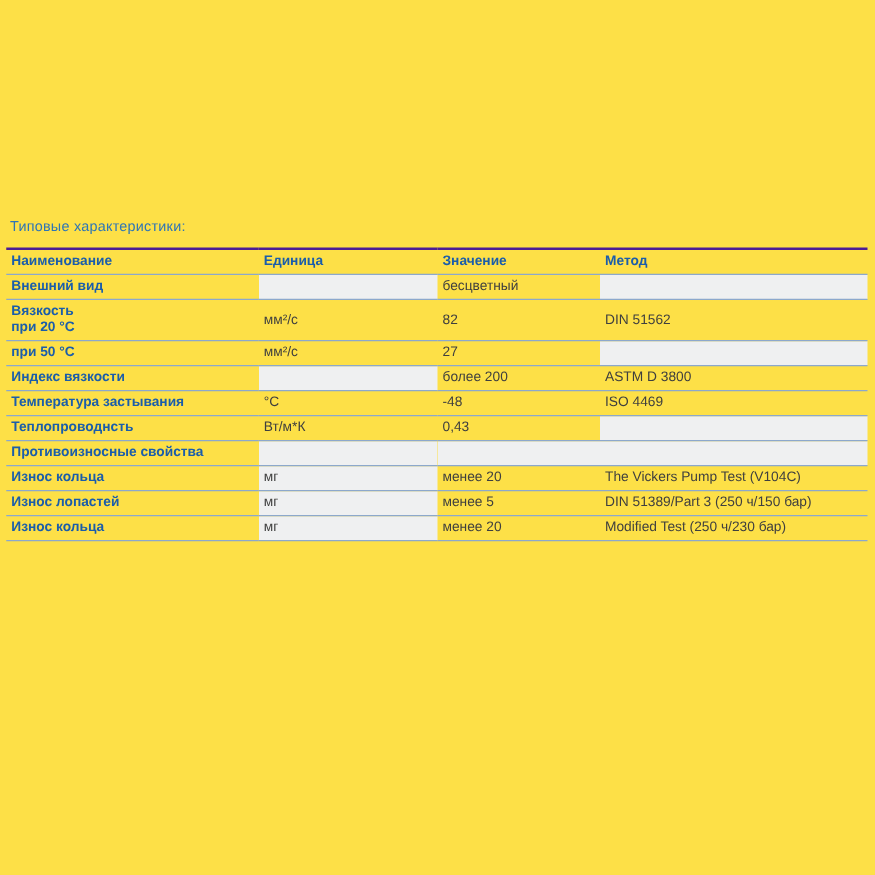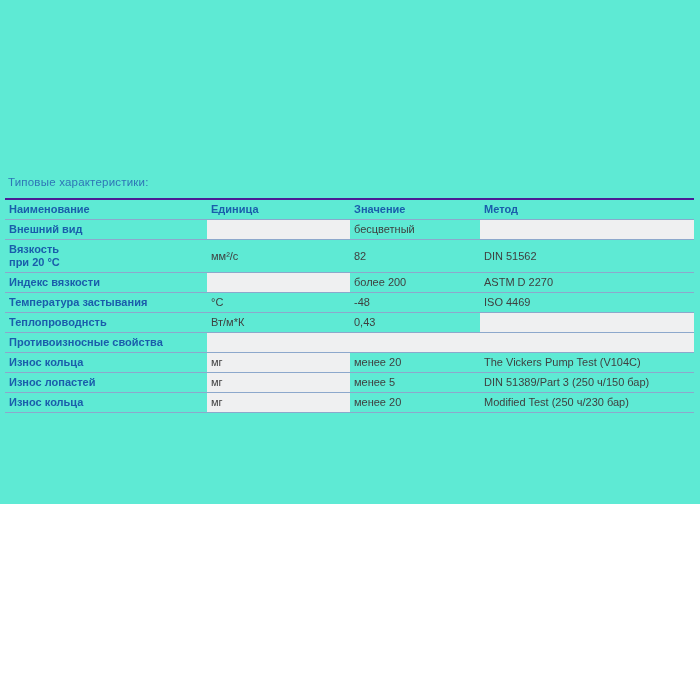--- a/index.html
+++ b/index.html
@@ -7,22 +7,22 @@
     padding: 0;
     background: #ffffff;
     width: 700px;
     height: 700px;
     font-family: "Liberation Sans", sans-serif;
     position: relative;
   }
   .page {
     position: relative;
     width: 700px;
-    height: 504px;
-    background: #5eead4;
+    height: 700px;
+    background: #fde047;
     overflow: hidden;
     text-decoration: underline;
   }
   .section-title {
     position: absolute;
     left: 8px;
     top: 176px;
     font-size: 11.5px;
     color: #2e75b6;
     letter-spacing: 0.2px;
@@ -93,24 +93,30 @@
           <td class="cell-method shaded"></td>
         </tr>
         <tr>
           <td class="cell-name">Вязкость
 при 20 °С</td>
           <td class="cell-unit">мм²/с</td>
           <td class="cell-value">82</td>
           <td class="cell-method">DIN 51562</td>
         </tr>
         <tr>
+          <td class="cell-name">при 50 °С</td>
+          <td class="cell-unit">мм²/с</td>
+          <td class="cell-value">27</td>
+          <td class="cell-method shaded"></td>
+        </tr>
+        <tr>
           <td class="cell-name">Индекс вязкости</td>
           <td class="cell-unit shaded"></td>
           <td class="cell-value">более 200</td>
-          <td class="cell-method">ASTM D 2270</td>
+          <td class="cell-method">ASTM D 3800</td>
         </tr>
         <tr>
           <td class="cell-name">Температура застывания</td>
           <td class="cell-unit">°С</td>
           <td class="cell-value">-48</td>
           <td class="cell-method">ISO 4469</td>
         </tr>
         <tr>
           <td class="cell-name">Теплопроводнсть</td>
           <td class="cell-unit">Вт/м*К</td>

